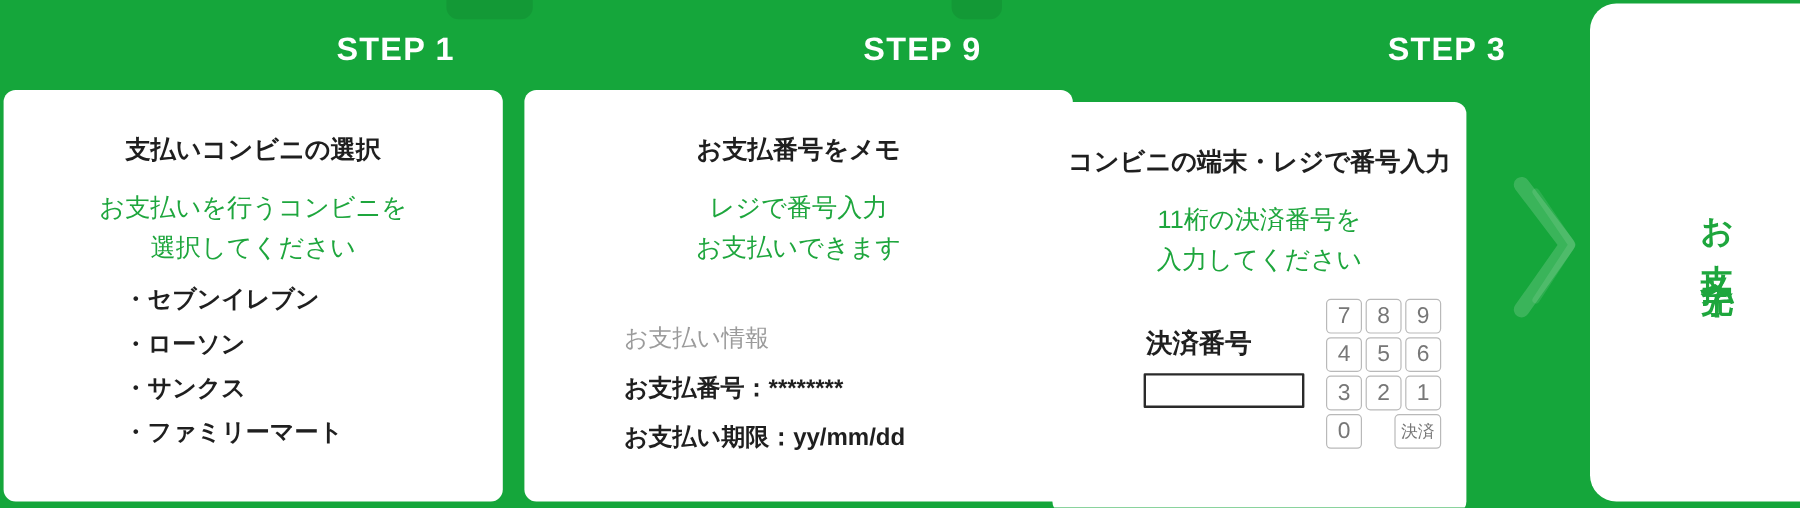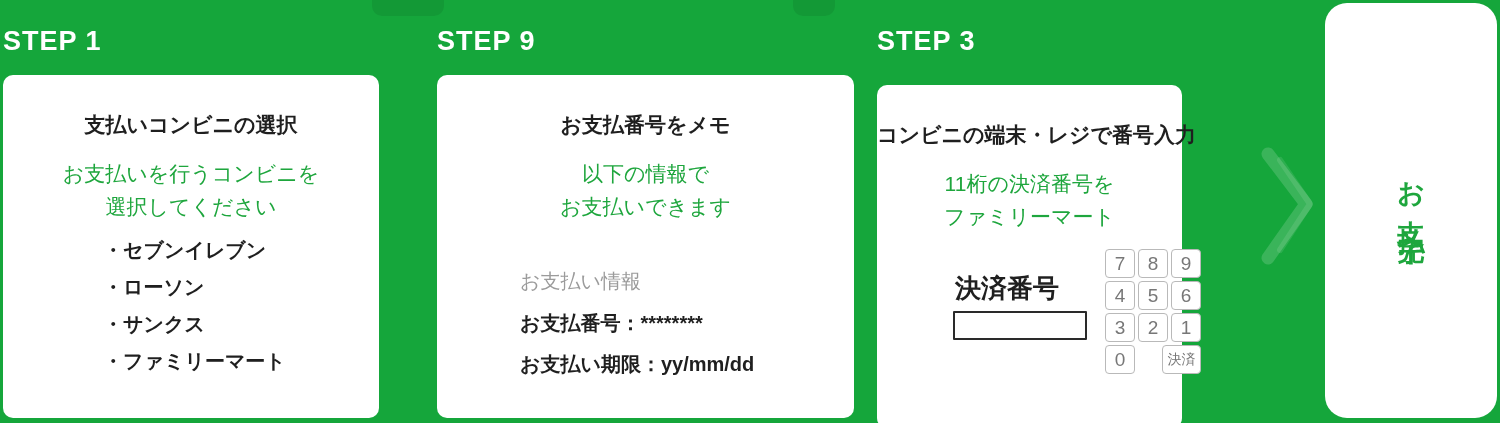--- a/index.html
+++ b/index.html
@@ -17,27 +17,27 @@
     background:var(--green-bg);
     font-family:"Liberation Sans", sans-serif;
   }
   .deco-tab{position:absolute;background:rgba(0,0,0,0.08);border-radius:10px;}
   #deco-tab-1{left:372px;top:-10px;width:72px;height:26px;}
   #deco-tab-2{left:793px;top:-10px;width:42px;height:26px;}
   .chevron{position:absolute;left:1258px;top:146px;width:62px;height:120px;}
 
   .step-header{
     position:absolute;top:26px;color:#ffffff;font-weight:bold;font-size:27px;
-    text-align:left;letter-spacing:1px;
+    text-align:right;letter-spacing:1px;
   }
   #step-header-1{left:3px;width:376px;}
   #step-header-2{left:437px;width:381px;}
   #step-header-3{left:877px;width:378px;}
 
-  .card{position:absolute;background:var(--card-bg);border-radius:10px;}
+  .card{position:absolute;background:var(--card-bg);border-radius:10px;padding-left:40px;}
   #card-1{left:3px;top:75px;width:376px;height:343px;}
   #card-2{left:437px;top:75px;width:417px;height:343px;}
   #card-3{left:877px;top:85px;width:305px;height:343px;}
   #complete-panel{left:1325px;top:3px;width:172px;height:415px;border-radius:22px;}
 
   .card-title{
     position:absolute;top:36px;left:0;right:0;text-align:center;
     font-size:21px;font-weight:bold;color:var(--text-dark);white-space:nowrap;
   }
   .card-subtitle{
@@ -45,21 +45,21 @@
     font-size:21px;font-weight:normal;color:var(--green-text);line-height:33px;
   }
   .store-list{
     position:absolute;top:157px;left:100px;
     font-size:20px;font-weight:600;color:var(--text-dark);line-height:37px;
   }
   .info-block{position:absolute;left:83px;top:193px;}
   .info-label{color:var(--text-gray);font-size:20px;margin-bottom:15px;}
   .info-line{font-size:20px;font-weight:bold;color:var(--text-dark);margin-bottom:14px;white-space:nowrap;}
 
-  .pay-label{position:absolute;left:78px;top:186px;font-size:26px;font-weight:bold;color:var(--text-dark);}
+  .pay-label{position:absolute;left:78px;top:186px;font-size:22px;font-weight:bold;color:var(--text-dark);}
   .pay-input{
     position:absolute;left:76px;top:226px;width:122px;height:25px;
     border:2px solid #2a2a2a;border-radius:1px;background:#fff;
     font-size:16px;padding:0 4px;outline:none;
   }
   .keypad{
     position:absolute;left:228px;top:164px;
     display:grid;grid-template-columns:repeat(3,30px);grid-auto-rows:29px;gap:3px;
   }
   .key{
@@ -101,35 +101,35 @@
     <div>・セブンイレブン</div>
     <div>・ローソン</div>
     <div>・サンクス</div>
     <div>・ファミリーマート</div>
   </div>
 </div>
 
 <div class="card" id="card-2">
   <div class="card-title">お支払番号をメモ</div>
   <div class="card-subtitle">
-    <div>以下の情報で</div>
+    <div>レジで番号入力</div>
     <div>お支払いできます</div>
   </div>
   <div class="info-block">
     <div class="info-label">お支払い情報</div>
     <div class="info-line">お支払番号：********</div>
     <div class="info-line">お支払い期限：yy/mm/dd</div>
   </div>
 </div>
 
 <div class="card" id="card-3">
   <div class="card-title">コンビニの端末・レジで番号入力</div>
   <div class="card-subtitle">
     <div>11桁の決済番号を</div>
-    <div>ファミリーマート</div>
+    <div>入力してください</div>
   </div>
   <div class="pay-label">決済番号</div>
   <input class="pay-input" type="text" value="" style="">
   <div class="keypad">
     <div class="key">7</div>
     <div class="key">8</div>
     <div class="key">9</div>
     <div class="key">4</div>
     <div class="key">5</div>
     <div class="key">6</div>

